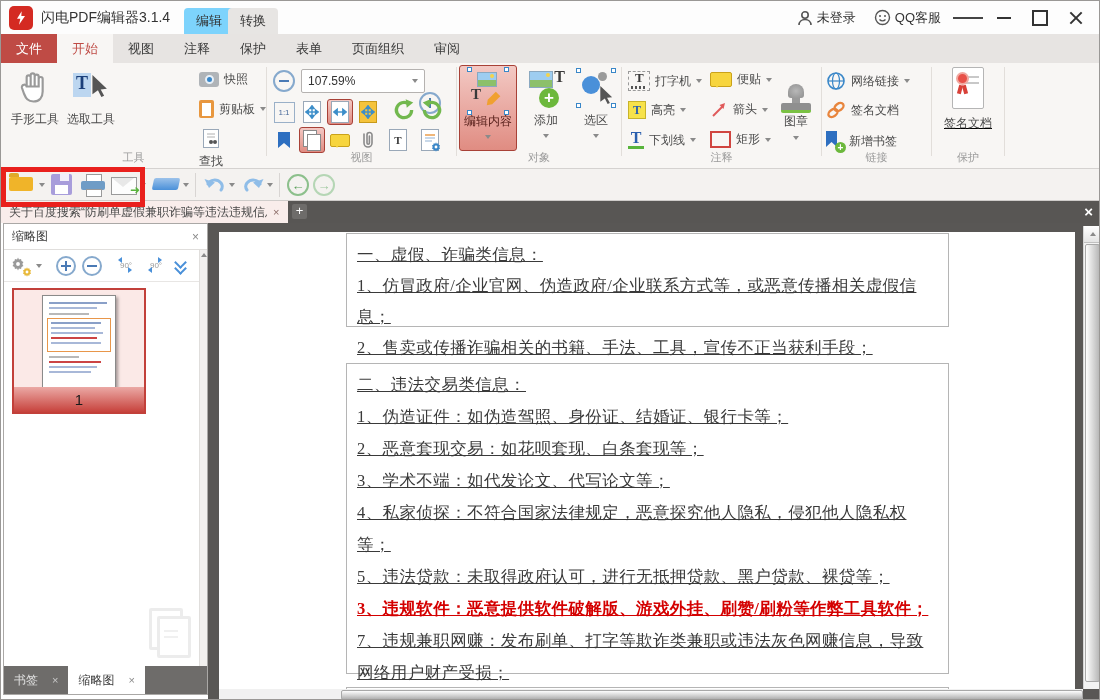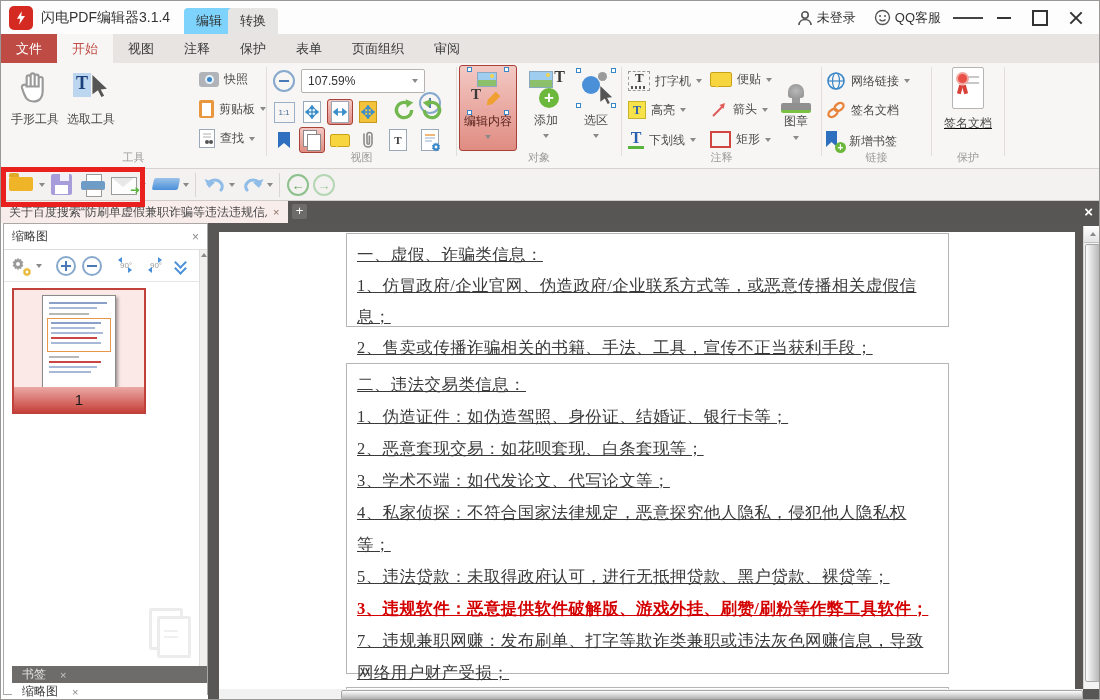--- a/index.html
+++ b/index.html
@@ -92,21 +92,21 @@
   .chev2 i{display:block;width:7px;height:7px;border-right:2px solid #4a90d9;border-bottom:2px solid #4a90d9;transform:rotate(45deg);margin:-3px 0;}
   .p-scroll{position:absolute;right:0;top:26px;bottom:28px;width:8px;background:#f2f0ee;border-left:1px solid #e0dedc;box-sizing:border-box;}
   .tri-up{width:0;height:0;border-left:3px solid transparent;border-right:3px solid transparent;border-bottom:4px solid #8a8a8a;margin:3px auto;}
   .thumb-sel{position:absolute;left:8px;top:64px;width:134px;height:126px;background:#fbe9e7;border:2px solid #c2403a;box-sizing:border-box;}
   .thumb-page{position:absolute;left:28px;top:5px;width:72px;height:92px;background:#fff;border:1px solid #8a8a8a;box-shadow:2px 2px 3px rgba(0,0,0,.35);}
   .tl{position:absolute;height:2px;}
   .orange-box{position:absolute;left:4px;top:22px;width:62px;height:32px;border:1px solid #e8964a;}
   .thumb-num{position:absolute;left:0;right:0;bottom:0;height:25px;background:linear-gradient(#eba9a5,#c7423c);display:flex;align-items:center;justify-content:center;font-size:15px;color:#1a1a1a;}
   .watermark{position:absolute;right:14px;bottom:36px;width:44px;height:50px;opacity:.55;}
   .wm-p{position:absolute;width:28px;height:36px;border:3px solid #dedede;border-radius:2px;background:#fff;}
-  .p-tabs{position:absolute;left:8px;right:0;bottom:0;height:28px;background:#6e6c6a;display:flex;align-items:stretch;flex-direction:column;}
+  .p-tabs{position:absolute;left:0;right:0;bottom:0;height:28px;background:#6e6c6a;display:flex;align-items:stretch;}
   .p-tab{display:flex;align-items:center;gap:14px;padding:0 10px;font-size:12px;color:#e0e0e0;}
   .p-tab .x{font-size:11px;color:#c8c8c8;}
   .p-tab.on{background:#fff;color:#3a3a3a;}
   .p-tab.on .x{color:#8a8a8a;}
   
   .docarea{left:207px;top:222px;width:893px;height:478px;background:#595755;}
   .docpage{position:absolute;left:11px;top:9px;width:856px;height:457px;background:#fff;overflow:hidden;}
   .dbox{position:absolute;left:127px;width:603px;border:1px solid #b5b5b5;box-sizing:border-box;padding:5px 10px 6px 10px;}
   .dline{font-family:"Liberation Serif","DejaVu Serif",serif;font-size:16.5px;color:#3a3a3a;line-height:31px;letter-spacing:.4px;text-decoration:underline;}
   .dline.red{color:#d40000;font-weight:bold;}
@@ -226,21 +226,21 @@
           </span>
         <span>快照</span>
       </div>
       <div class="smallrow" style="left:198px;top:37px;">
         <span style="position:relative;display:inline-block;width:15px;height:18px;background:#e8973f;border-radius:2px;">
             <span style="position:absolute;left:3px;top:3px;width:9px;height:13px;background:#fff;"></span>
           </span>
         <span>剪贴板</span>
         <span class="caret"></span>
       </div>
-      <div class="smallrow" style="left:198px;top:66px;">
+      <div class="smallrow" style="left:198px;top:66px;flex-direction:column;">
         <span class="page-ico" style="width:14px;height:17px;">
             <svg width="12" height="15" viewBox="0 0 12 15">
               <line x1="2" y1="3" x2="10" y2="3" stroke="#b0b0b0"></line>
               <line x1="2" y1="6" x2="10" y2="6" stroke="#b0b0b0"></line>
               <circle cx="6" cy="11" r="2" fill="#555"></circle>
               <circle cx="10" cy="11" r="2" fill="#555"></circle>
             </svg>
           </span>
         <span>查找</span>
         <span class="caret"></span>

